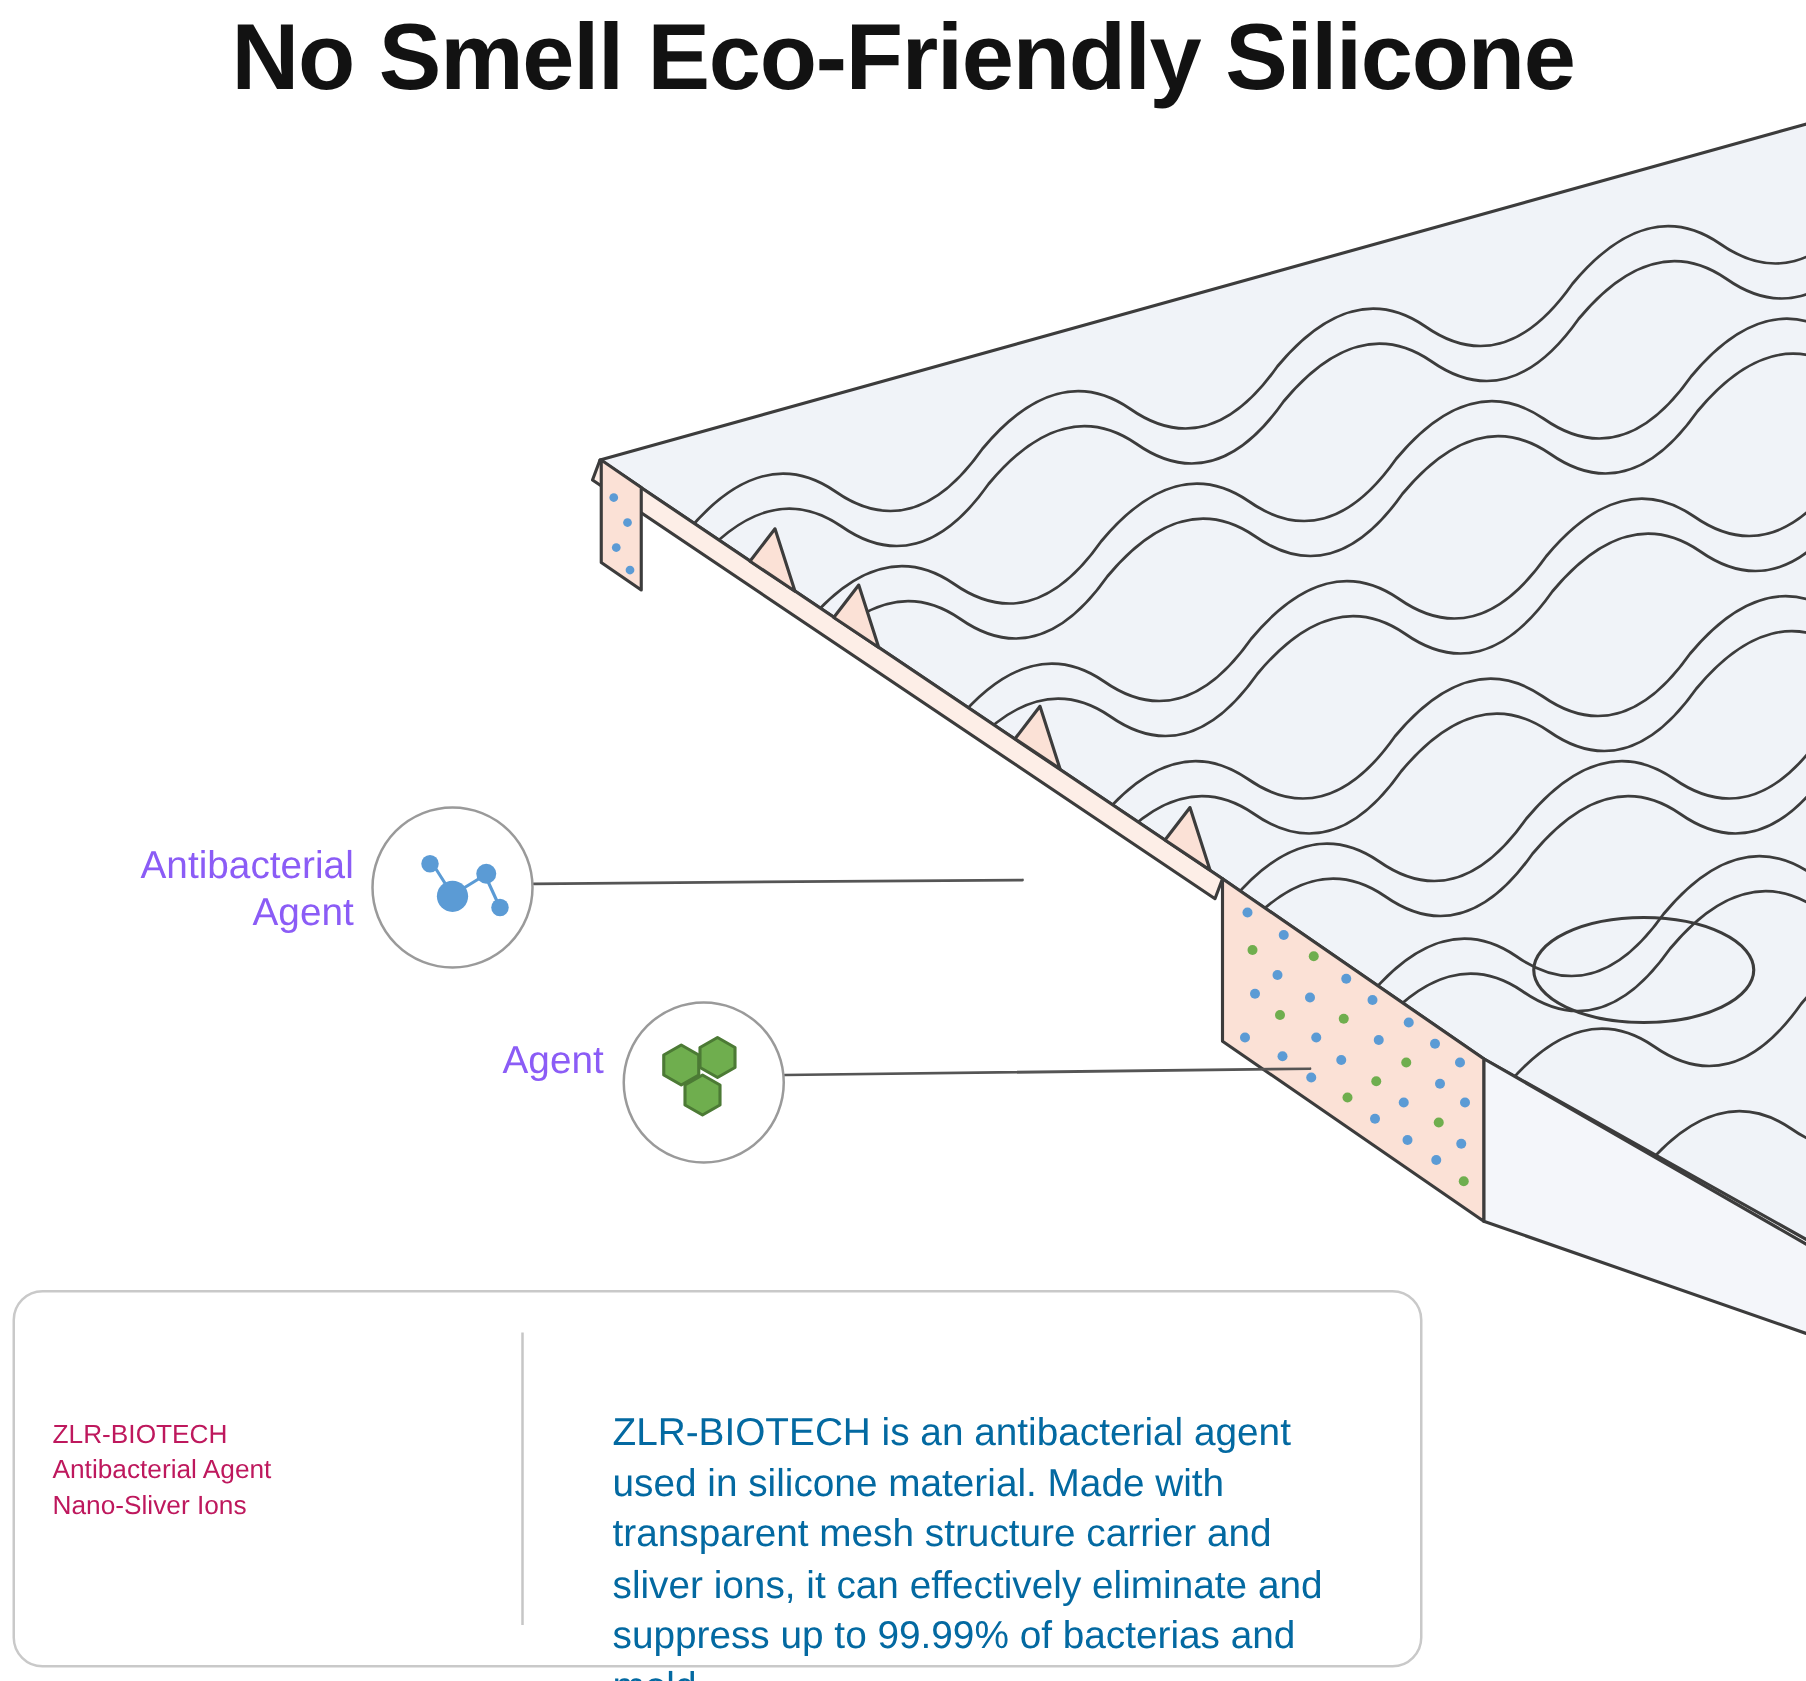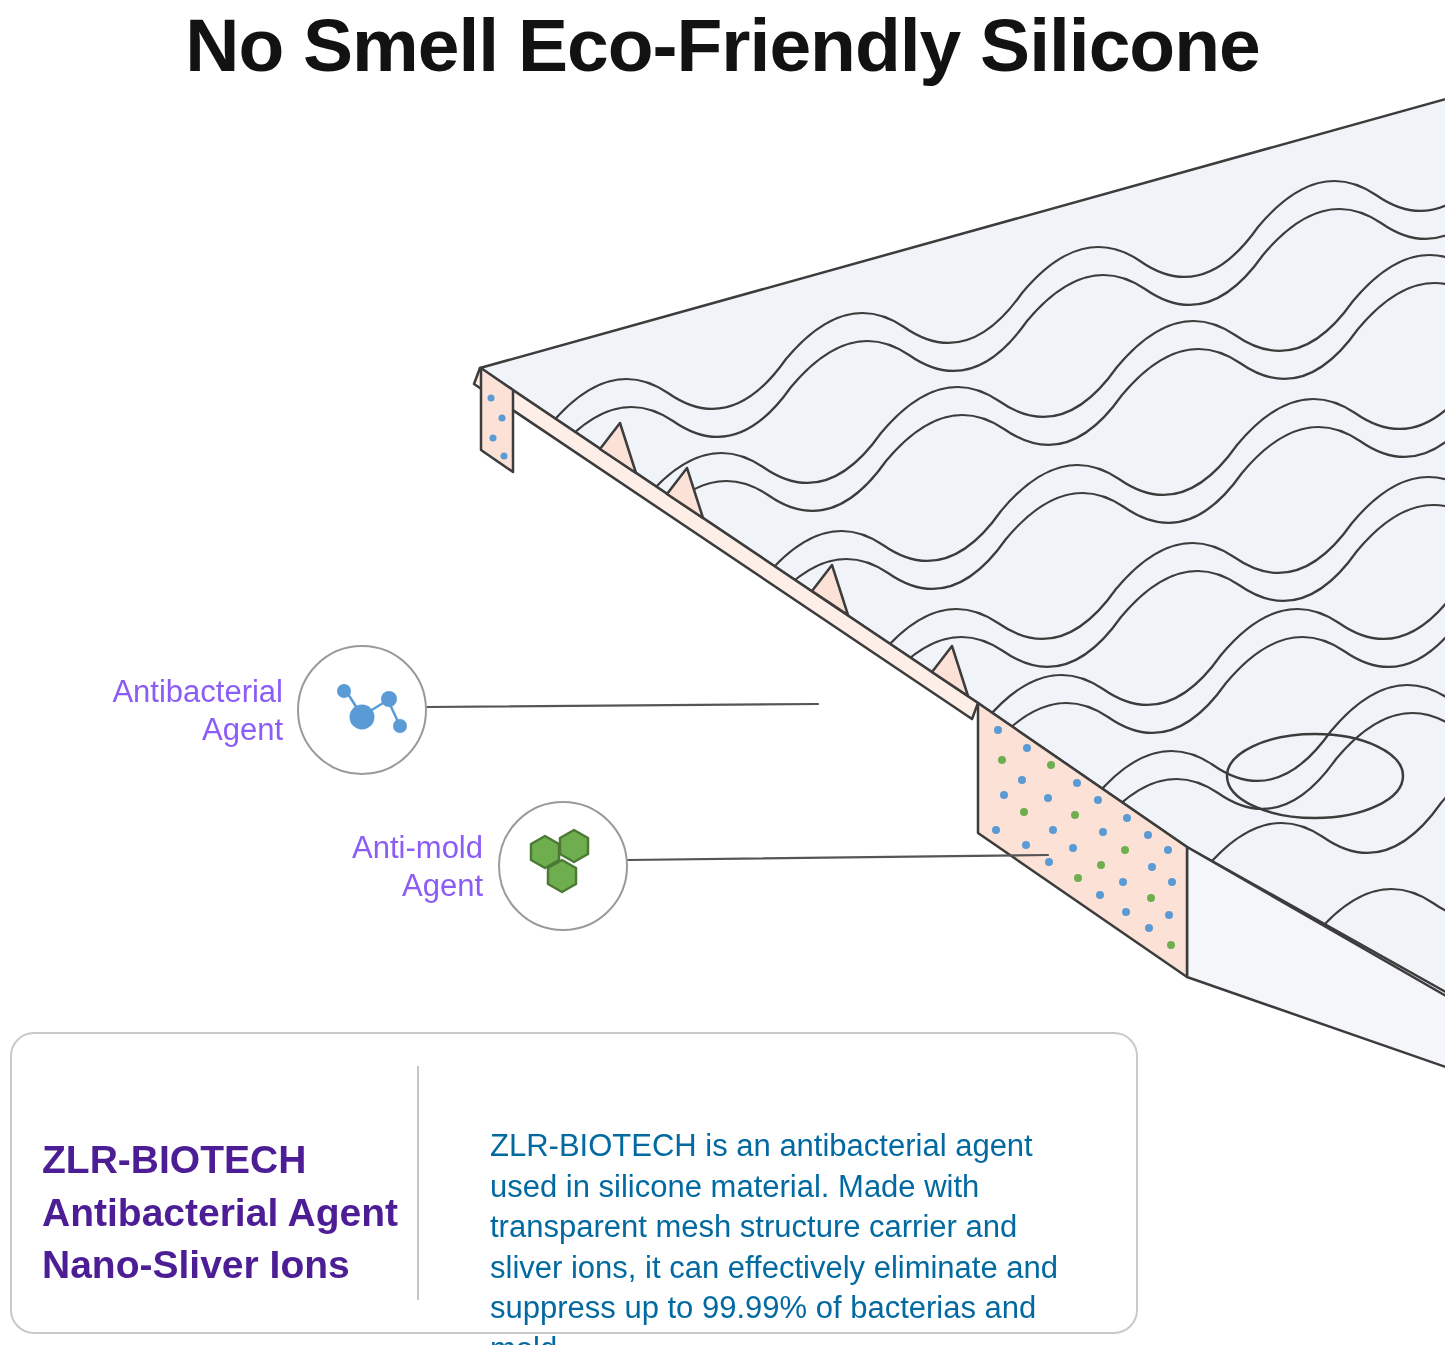--- a/index.html
+++ b/index.html
@@ -21,21 +21,21 @@
   }
   .callout-1 { top:673px; left:55px; width:228px; }
   .callout-2 { top:829px; left:255px; width:228px; }
 
   .info-box {
     position:absolute; left:10px; top:1032px; width:1128px; height:302px;
     border:2px solid #c9c9c9; border-radius:24px; background:#ffffff; z-index:3;
   }
   .info-heading {
     position:absolute; left:30px; top:100px;
-    font-size:39px; font-weight:700; line-height:1.35; color:#4c1d95;
+    font-size:21px; font-weight:400; line-height:1.35; color:#be185d;
   }
   .info-divider {
     position:absolute; left:405px; top:32px; bottom:32px; width:2px; background:#c6c6c6;
   }
   .info-body {
     position:absolute; left:478px; top:48px; width:592px;
     font-size:31px; line-height:1.31; color:#0369a1;margin-top:44px;
   }
 </style>
 </head>
@@ -157,21 +157,20 @@
       </g>
 
     </g>
   </svg>
 
   <div class="callout-label callout-1">
     <div>Antibacterial</div>
     <div>Agent</div>
   </div>
   <div class="callout-label callout-2">
-    <div>Anti-mold</div>
     <div>Agent</div>
   </div>
 
   <div class="info-box">
     <div class="info-heading">
       <div>ZLR-BIOTECH</div>
       <div>Antibacterial Agent</div>
       <div>Nano-Sliver Ions</div>
     </div>
     <div class="info-divider"></div>

